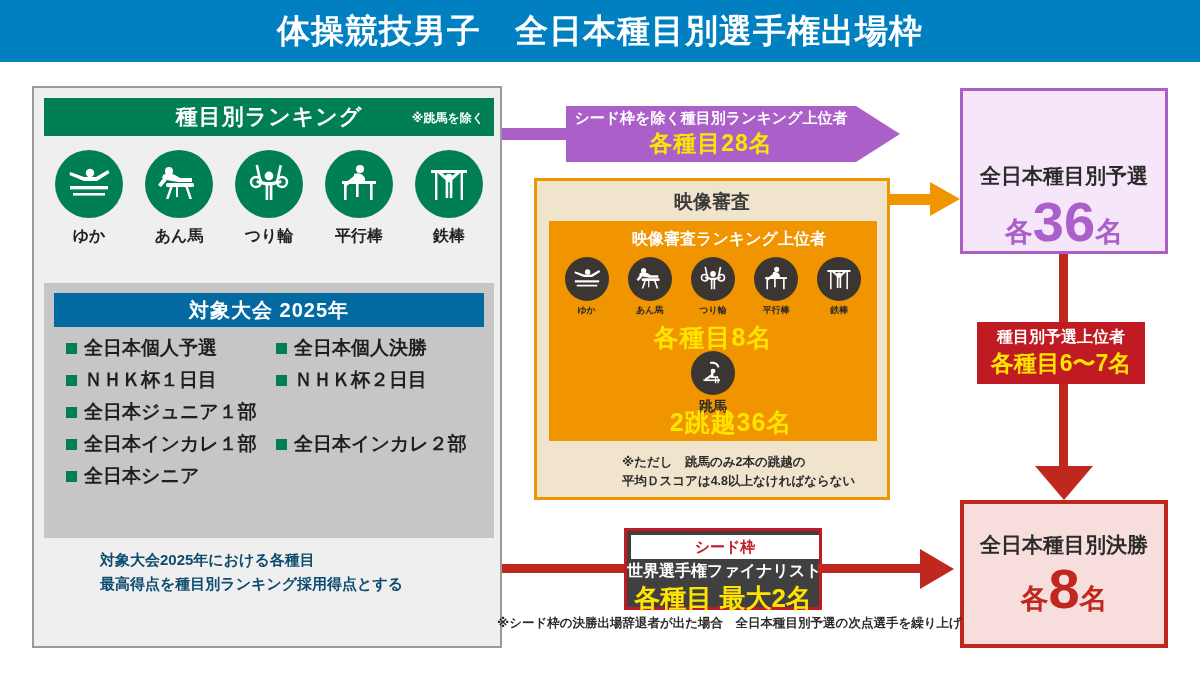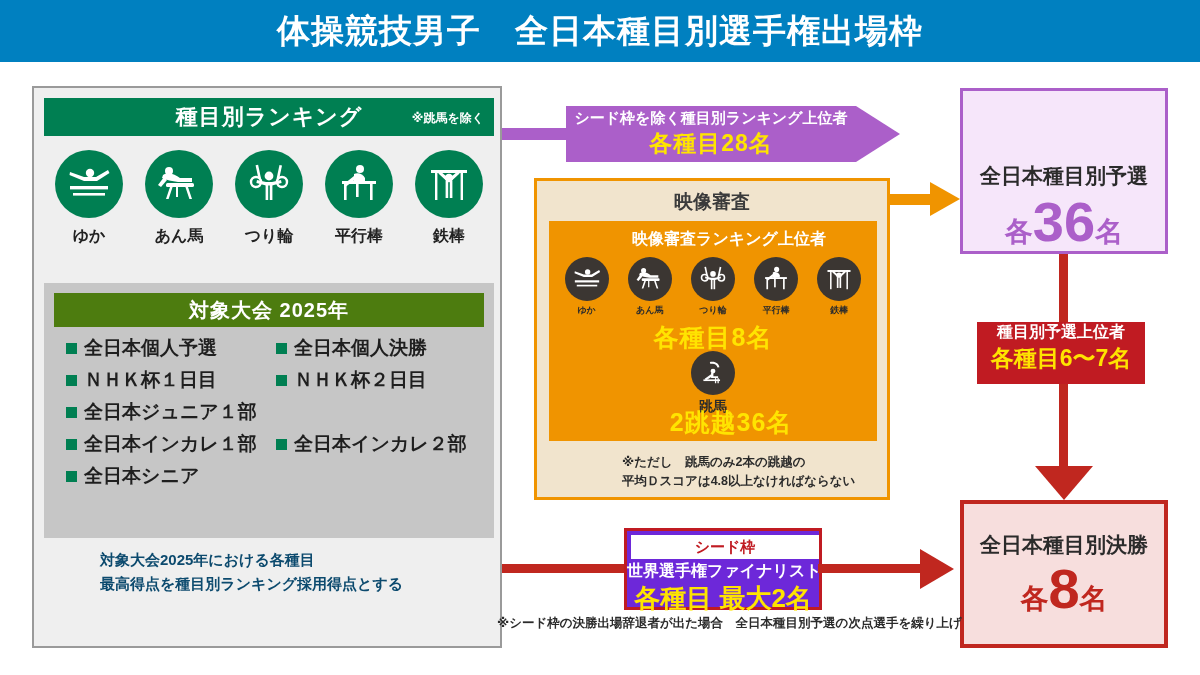--- a/index.html
+++ b/index.html
@@ -51,21 +51,21 @@
   .app-circle svg { display:block; }
   .app-label { font-size: 16px; font-weight: bold; color:#222; }
 
   
   .greybox {
     position: absolute; left: 10px; top: 195px; width: 450px; height: 255px;
     background: #c6c6c6;
   }
   .dark-head {
     position: absolute; left: 10px; top: 10px; width: 430px; height: 34px;
-    background: #4d7c0f; display:flex; align-items:center; justify-content:center;
+    background: #0369a1; display:flex; align-items:center; justify-content:center;
   }
   .dark-head span { color:#fff; font-size: 20px; font-weight: bold; letter-spacing:1px; }
   .tourn-list {
     position: absolute; left: 22px; top: 52px; width: 420px;
     display: grid; grid-template-columns: 200px 200px; row-gap: 6px; column-gap: 10px;
   }
   .tourn {
     display: flex; align-items: center; font-size: 19px; font-weight: bold; color:#1f1f1f;
     white-space: nowrap;
   }
@@ -168,21 +168,21 @@
   .rb-count .big { font-size:56px; font-weight:bold; line-height:1; }
   .resultbox-purple .rb-count { color:#ab5fc9; }
 
   
   .red-vline {
     position:absolute; left:1059px; top:254px; width:9px; height:230px; background:#c0271f;
   }
   .red-midbox {
     position:absolute; left:977px; top:322px; width:168px; height:62px;
     background:#c01b22; display:flex; flex-direction:column;
-    align-items:center; 
+    align-items:center; justify-content:center;
   }
   .red-midbox .l1 { color:#fff; font-size:16px; font-weight:bold; white-space:nowrap; }
   .red-midbox .l2 { color:#ffe400; font-size:23px; font-weight:bold; white-space:nowrap; }
   .red-down-arrow {
     position:absolute; left:1035px; top:466px; width:0; height:0;
     border-left:29px solid transparent; border-right:29px solid transparent;
     border-top:34px solid #c0271f;
   }
 
   
@@ -203,21 +203,21 @@
   .seed-line-right {
     position:absolute; left:818px; top:564px; width:110px; height:9px; background:#c0271f;
   }
   .seed-arrow {
     position:absolute; left:920px; top:549px; width:0; height:0;
     border-top:20px solid transparent; border-bottom:20px solid transparent;
     border-left:34px solid #c0271f;
   }
   .seedbox {
     position:absolute; left:624px; top:528px; width:198px; height:82px;
-    background:#6d28d9; border:3px solid #c01b22;
+    background:#404040; border:3px solid #c01b22;
   }
   .seedbox .sb-head {
     position:absolute; left:4px; top:4px; width:188px; height:24px;
     background:#ffffff; display:flex; align-items:center; justify-content:center;
   }
   .seedbox .sb-head span { color:#c01b22; font-size:15px; font-weight:bold; }
   .seedbox .sb-l1 {
     position:absolute; left:0; top:30px; width:100%; text-align:center;
     color:#fff; font-size:16px; font-weight:bold; white-space:nowrap;
   }

